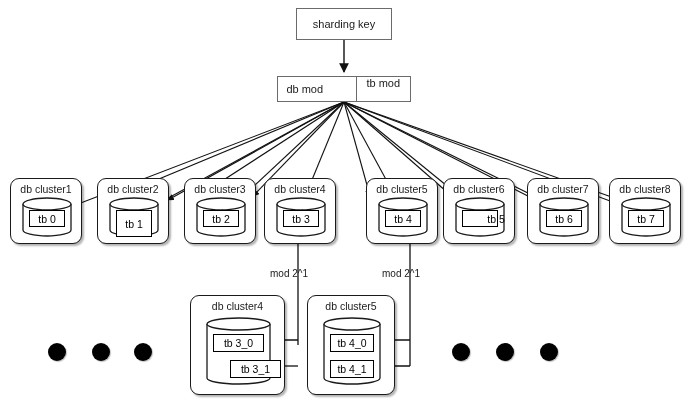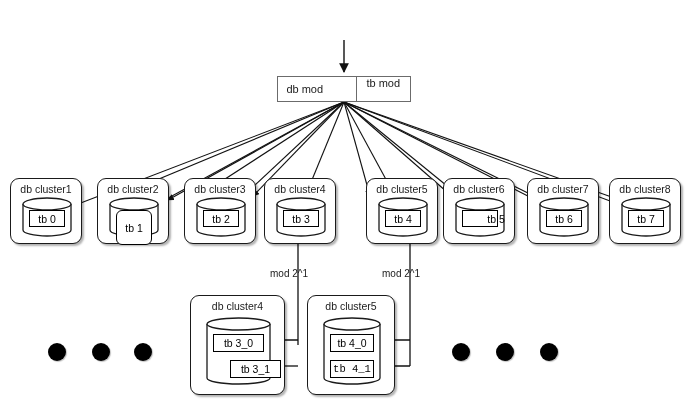--- a/index.html
+++ b/index.html
@@ -143,20 +143,23 @@
       <path d="M 298 366 L 272 366" marker-end="url(#arrowsm)"></path>
     </g>
 
     <g stroke="#111111" stroke-width="1.3" fill="none">
       <path d="M 410 232 L 410 366"></path>
       <path d="M 410 340 L 364 340" marker-end="url(#arrowsm)"></path>
       <path d="M 410 366 L 364 366" marker-end="url(#arrowsm)"></path>
     </g>
   </svg>
 
+  <div class="plain-box" id="sharding-key-box" style="left: 296px; top: 8px; width: 96px; height: 32px;">
+    <span>sharding key</span>
+  </div>
 
   <div class="plain-box" id="mod-box" style="padding: 0px; left: 277px; top: 76px; width: 134px; height: 26px;">
     <div id="mod-cells" style="display:flex; width:100%; height:100%;gap:24px;">
         <div style="flex: 1 1 0%; display: flex; align-items: center; justify-content: center; font-size: 11px;">
           <span>db mod</span>
         </div>
         <div style="flex: 1 1 0%; display: flex; align-items: flex-start; justify-content: center; font-size: 11px; border-left: 1px solid rgb(107, 107, 107);">
           <span>tb mod</span>
         </div>
       </div>
@@ -176,21 +179,21 @@
         </div>
       </div>
       <div class="cluster" style="left: 97px; top: 178px; width: 72px; height: 66px;">
         <div class="cluster-label">db cluster2</div>
         <div class="cyl" style="left: 11px; top: 19px;">
           <svg width="50" height="38" viewBox="0 0 50 38">
             <path d="M 1 6 L 1 32 A 24 6 0 0 0 49 32 L 49 6" fill="#ffffff" stroke="#1a1a1a" stroke-width="1.3"></path>
             <ellipse cx="25" cy="6" rx="24" ry="6" fill="#ffffff" stroke="#1a1a1a" stroke-width="1.3"></ellipse>
           </svg>
         </div>
-        <div class="tb-box" style="left: 18px; top: 31px; width: 36px; height: 35px; border-radius: 6px;">
+        <div class="tb-box" style="left: 18px; top: 31px; width: 36px; height: 27px;">
           <span>tb 1</span>
         </div>
       </div>
       <div class="cluster" style="left: 184px; top: 178px; width: 72px; height: 66px;">
         <div class="cluster-label">db cluster3</div>
         <div class="cyl" style="left: 11px; top: 19px;">
           <svg width="50" height="38" viewBox="0 0 50 38">
             <path d="M 1 6 L 1 32 A 24 6 0 0 0 49 32 L 49 6" fill="#ffffff" stroke="#1a1a1a" stroke-width="1.3"></path>
             <ellipse cx="25" cy="6" rx="24" ry="6" fill="#ffffff" stroke="#1a1a1a" stroke-width="1.3"></ellipse>
           </svg>
@@ -286,21 +289,21 @@
         <div class="cluster-label">db cluster5</div>
         <div class="cyl" style="left: 15px; top: 22px;">
           <svg width="58" height="66" viewBox="0 0 58 66">
             <path d="M 1 6 L 1 60 A 28 6 0 0 0 57 60 L 57 6" fill="#ffffff" stroke="#1a1a1a" stroke-width="1.3"></path>
             <ellipse cx="29" cy="6" rx="28" ry="6" fill="#ffffff" stroke="#1a1a1a" stroke-width="1.3"></ellipse>
           </svg>
         </div>
         <div class="tb-box" style="left: 22px; top: 38px; width: 44px; height: 18px;">
           <span>tb 4_0</span>
         </div>
-        <div class="tb-box" style="left: 22px; top: 64px; width: 44px; height: 18px; font-family: Liberation Mono, monospace;">
+        <div class="tb-box" style="left: 22px; top: 64px; width: 44px; height: 18px;">
           <span>tb 4_1</span>
         </div>
       </div>
     </div>
 
   <div id="dots-left">
       <div class="dot" style="left: 48px; top: 343px; width: 18px; height: 18px;"></div>
       <div class="dot" style="left: 92px; top: 343px; width: 18px; height: 18px;"></div>
       <div class="dot" style="left: 134px; top: 343px; width: 18px; height: 18px;"></div>
     </div>

